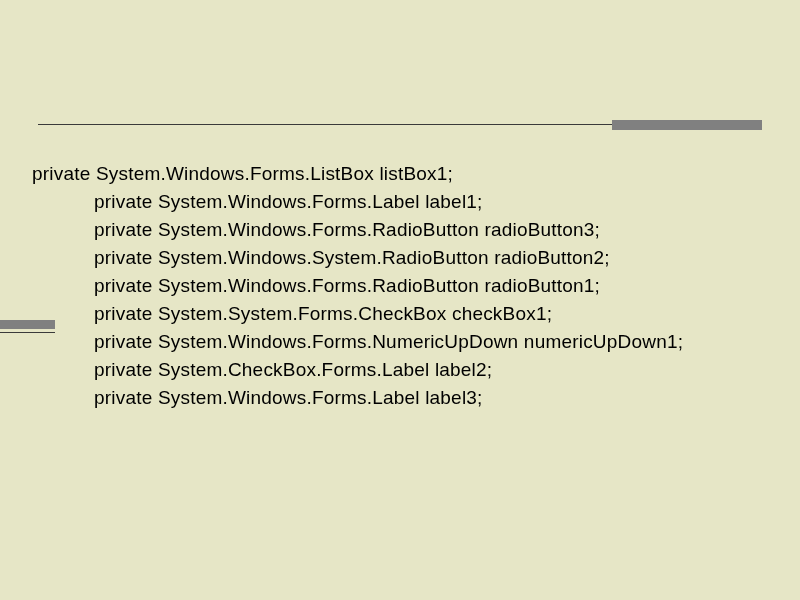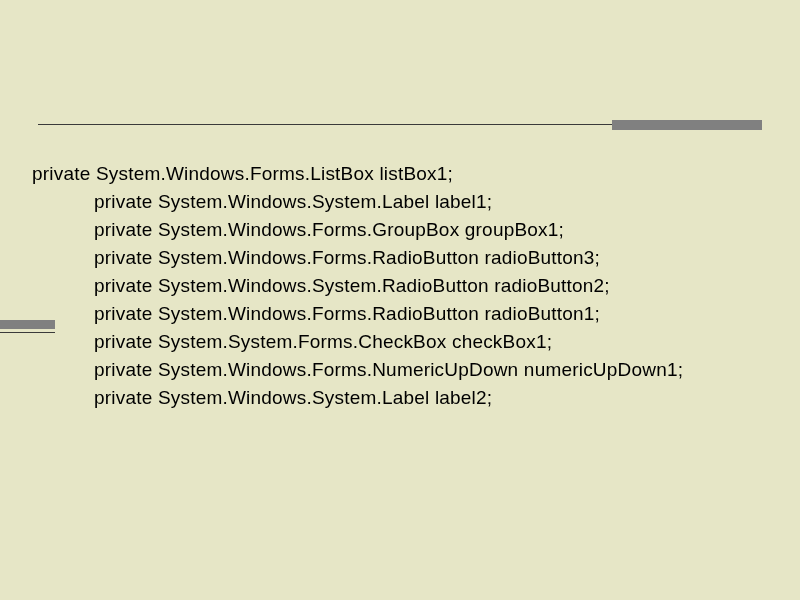--- a/index.html
+++ b/index.html
@@ -89,23 +89,23 @@
     <div class="thick"></div>
   </div>
 
   <div class="side-rule">
     <div class="gray"></div>
     <div class="line"></div>
   </div>
 
   <div class="code">
     <div class="line0">private System.Windows.Forms.ListBox listBox1;</div>
-    <div class="line-indent">private System.Windows.System.Label label1;</div>
-    <div class="line-indent">private System.Windows.Forms.GroupBox groupBox1;</div>
+    <div class="line-indent">private System.Windows.Forms.Label label1;</div>
     <div class="line-indent">private System.Windows.Forms.RadioButton radioButton3;</div>
     <div class="line-indent">private System.Windows.System.RadioButton radioButton2;</div>
     <div class="line-indent">private System.Windows.Forms.RadioButton radioButton1;</div>
     <div class="line-indent">private System.System.Forms.CheckBox checkBox1;</div>
     <div class="line-indent">private System.Windows.Forms.NumericUpDown numericUpDown1;</div>
-    <div class="line-indent">private System.Windows.System.Label label2;</div>
+    <div class="line-indent">private System.CheckBox.Forms.Label label2;</div>
+    <div class="line-indent">private System.Windows.Forms.Label label3;</div>
   </div>
 
 </div>
 
 </body></html>

